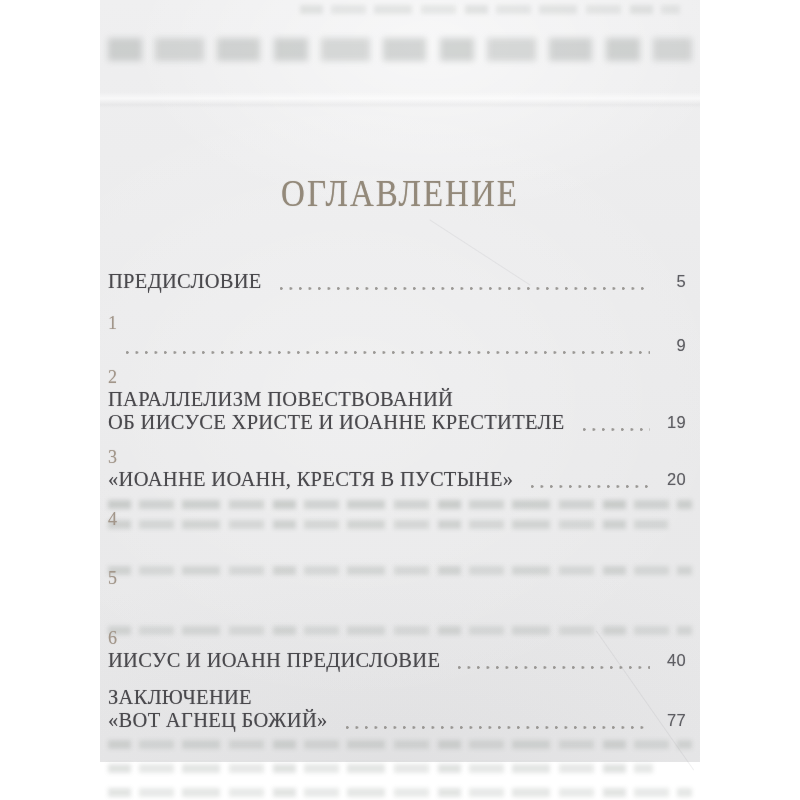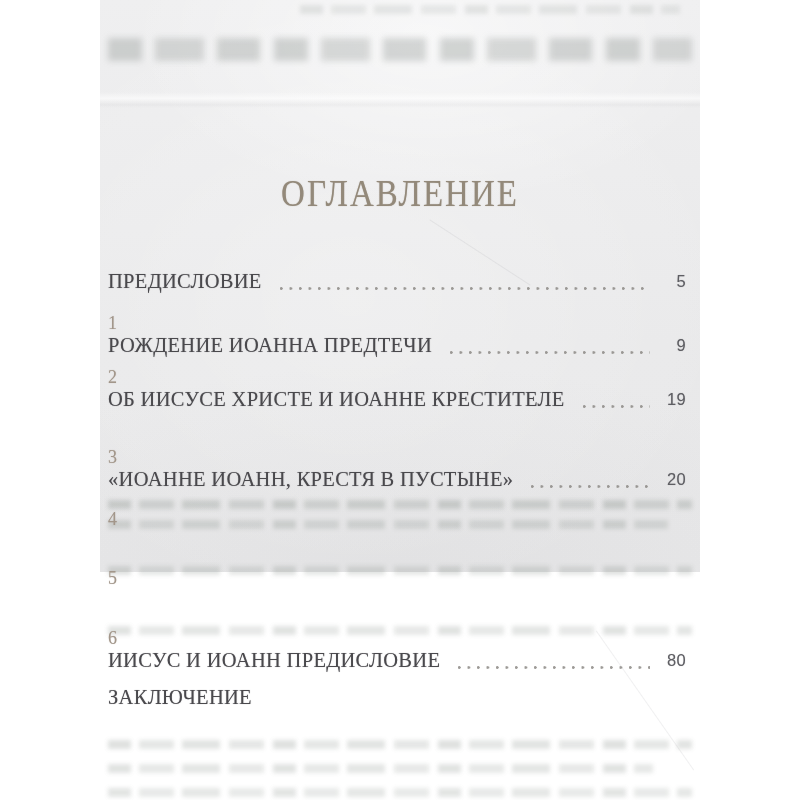--- a/index.html
+++ b/index.html
@@ -3,21 +3,21 @@
 <meta charset="utf-8">
 <style>
   html,body{margin:0;padding:0;}
   body{
     width:800px;height:800px;position:relative;overflow:hidden;
     background:#ffffff;
     font-family:"Liberation Serif", serif;
   }
   
   .page{
-    position:absolute;left:100px;top:0;width:600px;height:572px;
+    position:absolute;left:100px;top:0;width:600px;height:762px;
     background:
       radial-gradient(ellipse 420px 240px at 55% 6%, rgba(255,255,255,.55), rgba(255,255,255,0) 72%),
       radial-gradient(ellipse 520px 420px at 42% 52%, rgba(255,255,255,.28), rgba(255,255,255,0) 75%),
       radial-gradient(ellipse 700px 300px at 50% 100%, rgba(160,160,165,.10), rgba(160,160,165,0) 70%),
       linear-gradient(180deg,#efeff0 0%, #ececed 30%, #e9e9ea 60%, #e8e8e9 100%);
   }
   
   .crease-band{
     position:absolute;left:0;top:92px;width:100%;height:16px;
     background:linear-gradient(180deg, rgba(255,255,255,0), rgba(255,255,255,.6) 40%, rgba(120,120,125,.05) 80%, rgba(255,255,255,0));
@@ -111,27 +111,29 @@
         <div class="toc-entry" style="top: 270px;">
           <div class="toc-line">
             <span>ПРЕДИСЛОВИЕ</span>
             <span class="dot-leader"></span>
             <span class="pgnum">5</span>
           </div>
         </div>
         <div class="toc-entry" style="top: 313px;">
           <div class="chap-num">1</div>
           <div class="toc-line">
-            <span>РОЖДЕНИЕ ИОАННА ПРЕДТЕЧИ</span>
             <span class="dot-leader"></span>
             <span class="pgnum">9</span>
           </div>
         </div>
         <div class="toc-entry" style="top: 367px;">
           <div class="chap-num">2</div>
+          <div class="toc-line">
+            <span>ПАРАЛЛЕЛИЗМ ПОВЕСТВОВАНИЙ</span>
+          </div>
           <div class="toc-line">
             <span>ОБ ИИСУСЕ ХРИСТЕ И ИОАННЕ КРЕСТИТЕЛЕ</span>
             <span class="dot-leader"></span>
             <span class="pgnum">19</span>
           </div>
         </div>
         <div class="toc-entry" style="top: 447px;">
           <div class="chap-num">3</div>
           <div class="toc-line">
             <span>«ИОАННЕ ИОАНН, КРЕСТЯ В ПУСТЫНЕ»</span>
@@ -143,23 +145,28 @@
           <div class="chap-num">4</div>
         </div>
         <div class="toc-entry" style="top: 568px;">
           <div class="chap-num">5</div>
         </div>
         <div class="toc-entry" style="top: 628px;">
           <div class="chap-num">6</div>
           <div class="toc-line">
             <span>ИИСУС И ИОАНН ПРЕДИСЛОВИЕ</span>
             <span class="dot-leader"></span>
-            <span class="pgnum">80</span>
+            <span class="pgnum">40</span>
           </div>
         </div>
         <div class="toc-entry" style="top: 686px;">
           <div class="toc-line">
             <span>ЗАКЛЮЧЕНИЕ</span>
+          </div>
+          <div class="toc-line">
+            <span>«ВОТ АГНЕЦ БОЖИЙ»</span>
+            <span class="dot-leader"></span>
+            <span class="pgnum">77</span>
           </div>
         </div>
       </div>
   </div>
 </div>
 
 </body></html>

